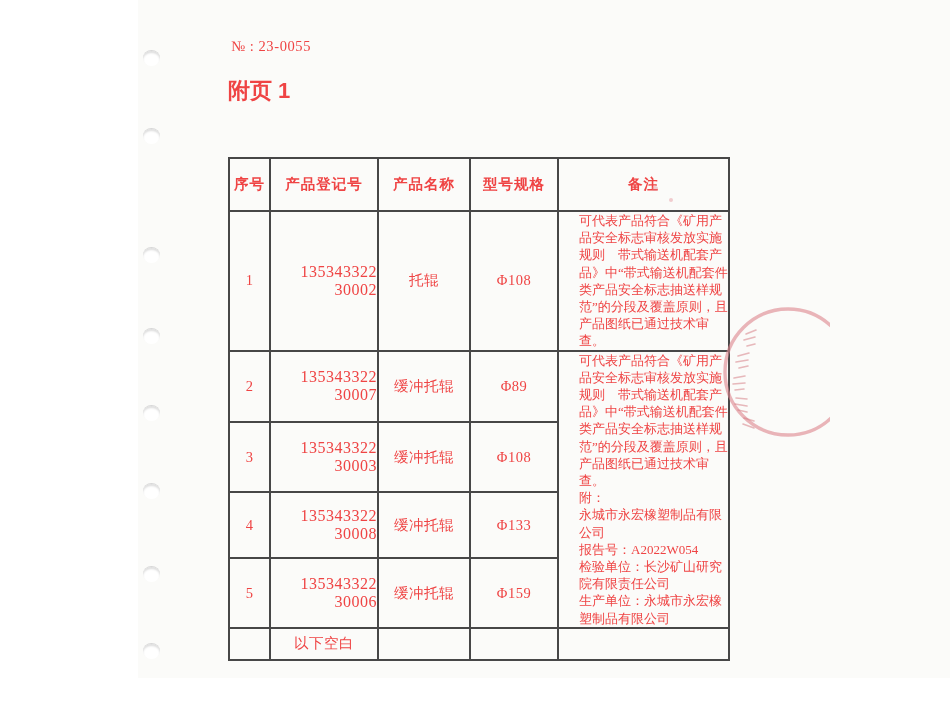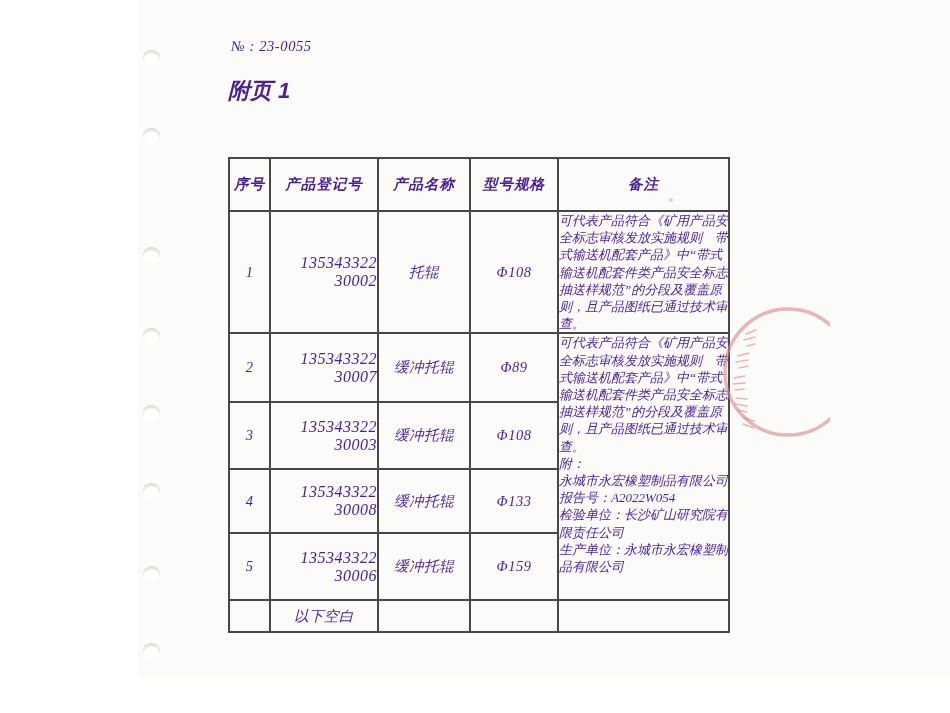--- a/index.html
+++ b/index.html
@@ -1,37 +1,37 @@
 <!DOCTYPE html>
 <html><head>
 <meta charset="utf-8">
 <style>
   html,body{margin:0;padding:0;background:#ffffff;}
   #screen{position:relative;width:950px;height:678px;background:#ffffff;overflow:hidden;
-          font-family:"Liberation Serif",serif;color:#4c1d95;font-style:italic;}
+          font-family:"Liberation Serif",serif;color:#ef4444;}
   .scan-area{position:absolute;left:138px;top:0;width:812px;height:713px;background:#fbfbf9;}
   
   .hole{position:absolute;left:143px;width:17px;height:15px;border-radius:50%;background:#ffffff;
         box-shadow:inset 0 2px 2px rgba(0,0,0,0.13);border-top:1px solid #d8d8d8;}
   .doc-number{position:absolute;left:231px;top:38px;font-size:14.5px;letter-spacing:0.6px;}
   .attach-label{position:absolute;left:228px;top:76px;font-size:22px;font-weight:600;
         font-family:"Liberation Sans",sans-serif;}
   .table-title{position:absolute;left:228px;top:117px;width:500px;text-align:center;
         font-size:20px;font-weight:700;font-family:"Liberation Sans",sans-serif;letter-spacing:1.5px;}
   table.main{position:absolute;left:228px;top:157px;border-collapse:collapse;table-layout:fixed;width:500px;}
   table.main td,table.main th{border:2px solid #474747;padding:0;overflow:hidden;}
   table.main th{font-family:"Liberation Sans",sans-serif;font-size:14.5px;font-weight:700;letter-spacing:1px;}
   .h-head{height:53px}.h-r1{height:118px}.h-r2{height:69px}.h-r3{height:67px}
   .h-r4{height:64px}.h-r5{height:67px}.h-blank{height:32px}
   td.c{text-align:center;font-size:14.5px;letter-spacing:0.5px;}
   td.reg div{text-align:right;font-size:16px;letter-spacing:0.5px;}
   td.reg .l2{margin-top:0;}
   td.remark{vertical-align:top;text-align:left;font-size:13px;line-height:17.2px;
         padding:5px 3px 4px 7px;letter-spacing:0;}
-  td.remark p{margin:0;}
+  td.remark p{margin:0;padding-left:20px;}
   .footnote{position:absolute;left:231px;top:661px;font-size:13.5px;font-weight:600;
         font-family:"Liberation Sans",sans-serif;letter-spacing:1px;}
   .red-dot{position:absolute;border-radius:50%;background:rgba(226,128,138,0.38);filter:blur(0.7px);}
   .stamp-wrap{position:absolute;left:700px;top:298px;width:130px;height:150px;pointer-events:none;}
 </style>
 </head>
 <body>
 
 <div id="screen">
   <div class="scan-area"></div>

